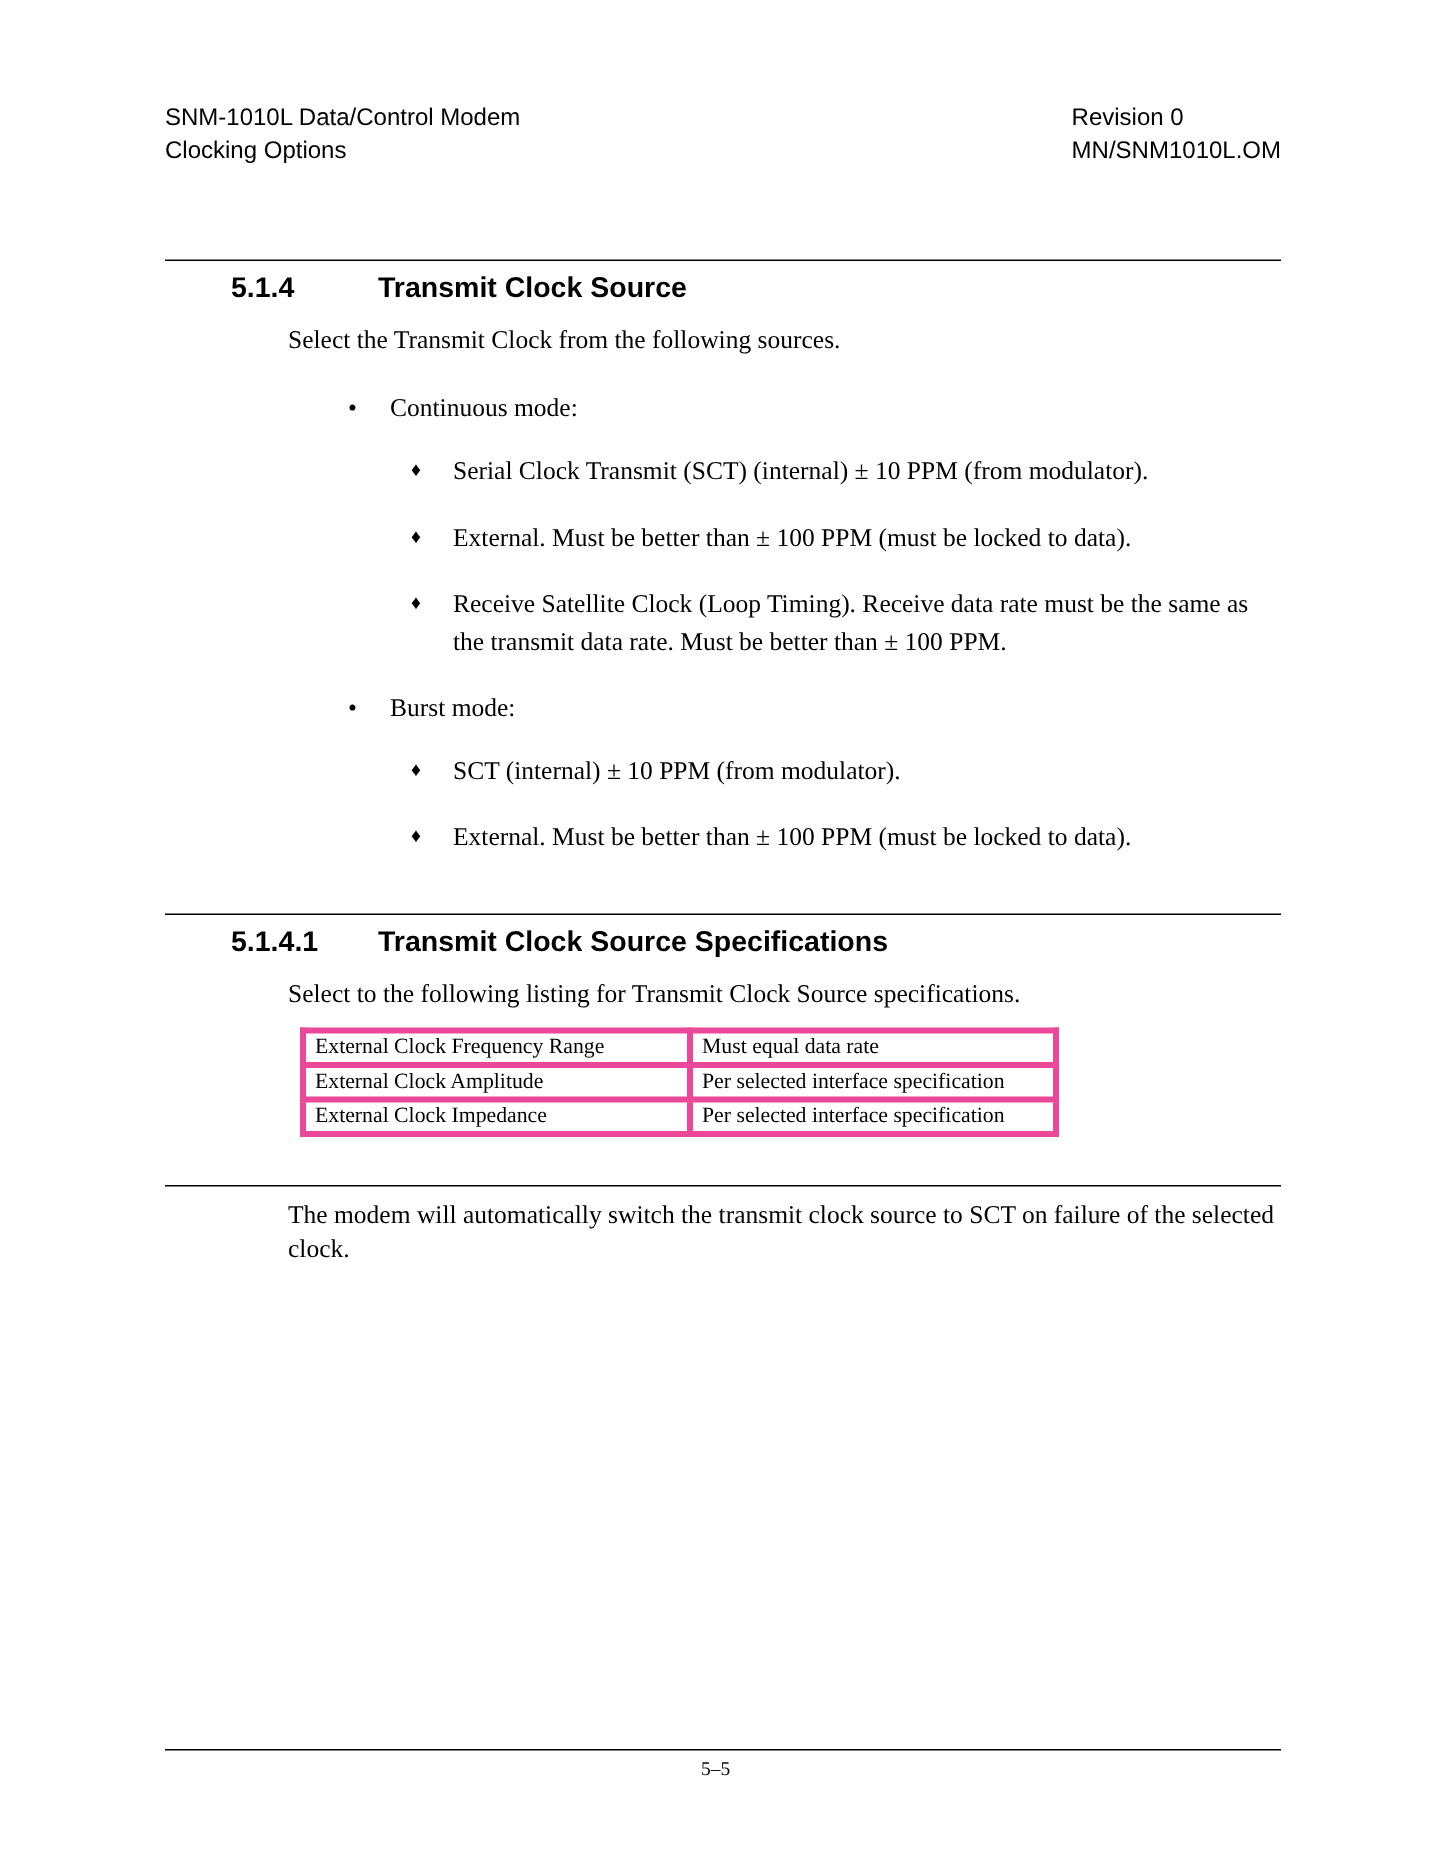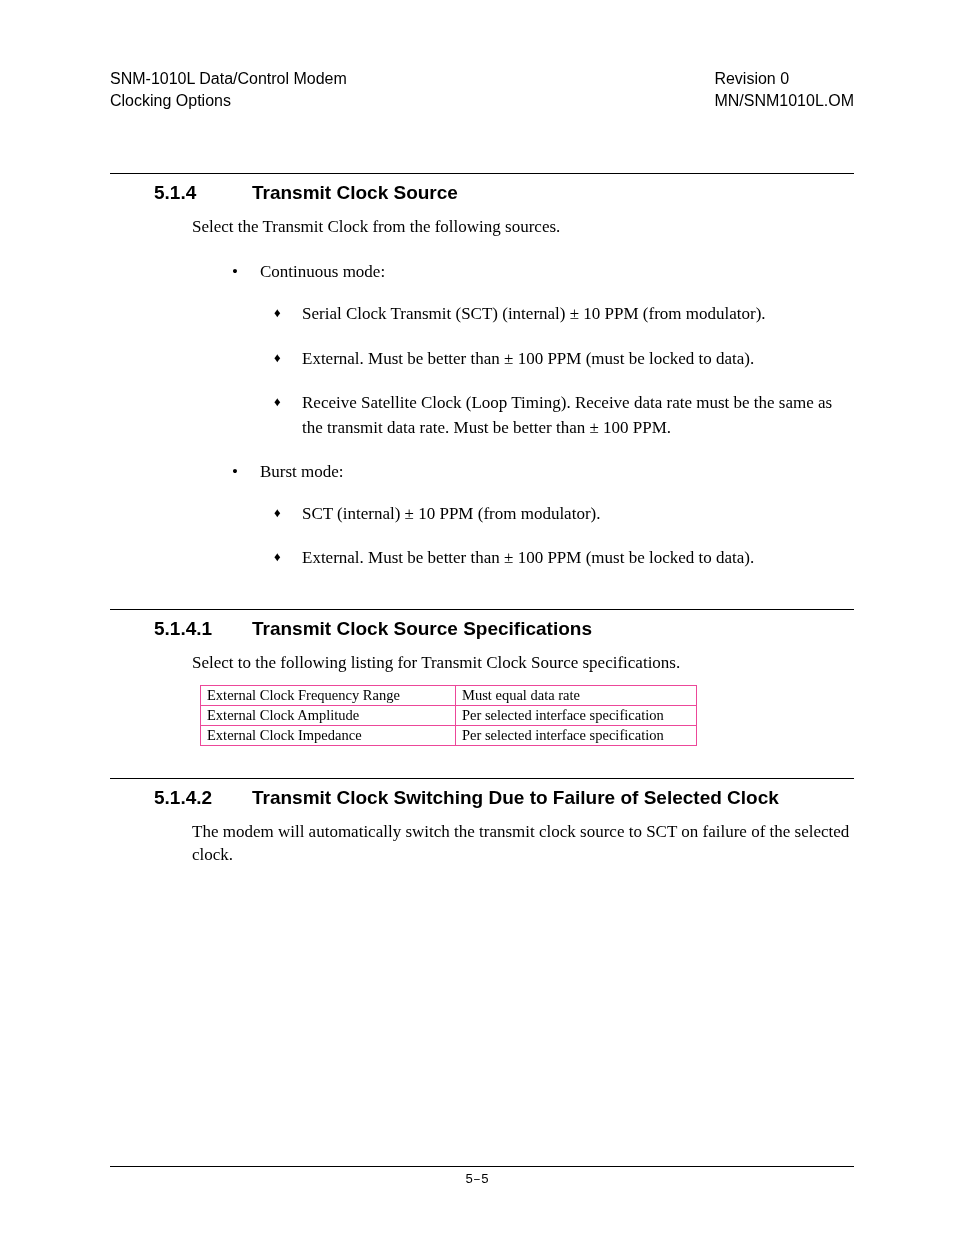--- a/index.html
+++ b/index.html
@@ -81,40 +81,40 @@
     top: 2px;
     font-size: 13px;
   }
 
   table.spec {
     border-collapse: collapse;
     margin: 10px 0 0 8px;
     font-size: 14.5px;
   }
   table.spec td {
-    border: 1px solid #ec4899;
+    border: 4px solid #ec4899;
     padding: 1px 6px 1px 6px;
     vertical-align: top;
   }
   table.spec td.c1 { width: 242px; }
   table.spec td.c2 { width: 228px; }
 
   .footer-line {
     position: absolute;
     left: 110px;
     right: 100px;
     bottom: 68px;
     border-top: 1px solid #000;
   }
   .footer-num {
     position: absolute;
     left: 0; right: 0;
     bottom: 48px;
     text-align: center;
-    font-family: Liberation Mono, monospace;
+    font-family: Liberation Serif, serif;
     font-size: 13px;
   }
 </style>
 </head>
 <body>
 
 <div class="page">
 
   <div class="hdr">
     <div class="left"><span>SNM-1010L Data/Control Modem</span>
@@ -179,24 +179,20 @@
         </tr>
       </tbody>
         </table>
     </div>
   </div>
 
   <div style="height:32px"></div>
 
   <div>
     <hr class="section-hr">
-    <div class="heading-row">
-      <span class="num">5.1.4.2</span>
-      <span class="txt">Transmit Clock Switching Due to Failure of Selected Clock</span>
-    </div>
     <div class="body-indent">
       <p class="para">The modem will automatically switch the transmit clock source to SCT on failure of the selected clock.</p>
     </div>
   </div>
 
   <div class="footer-line"></div>
   <div class="footer-num">5–5</div>
 </div>
 
 </body></html>

